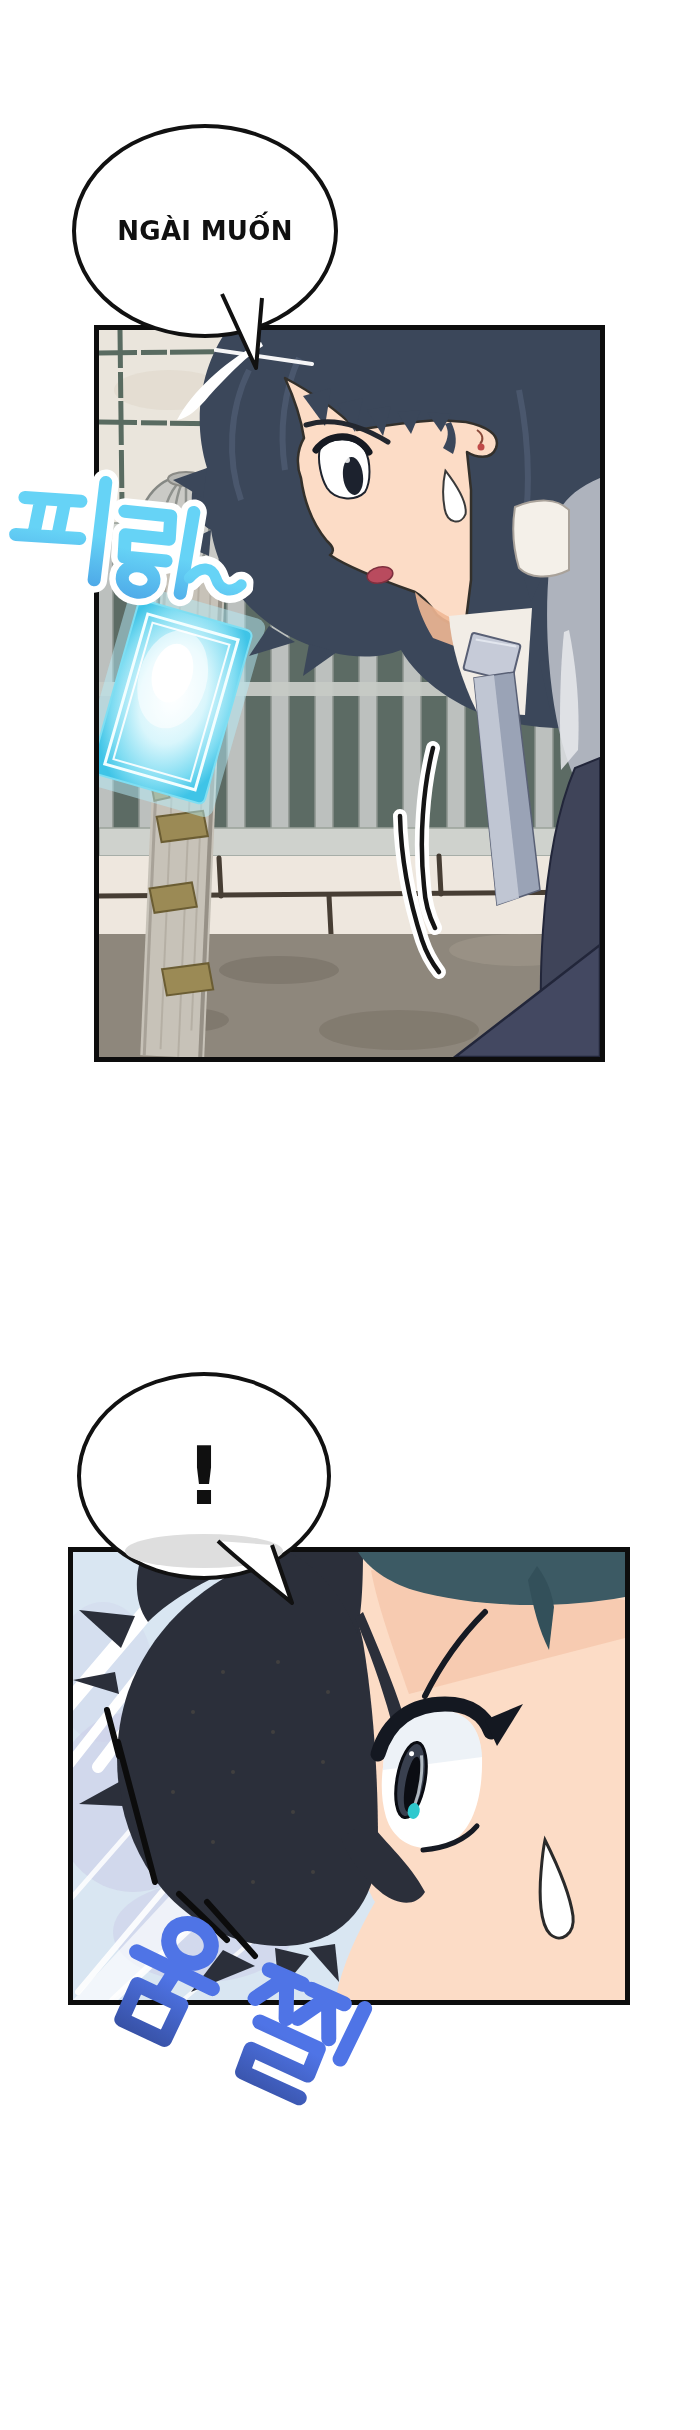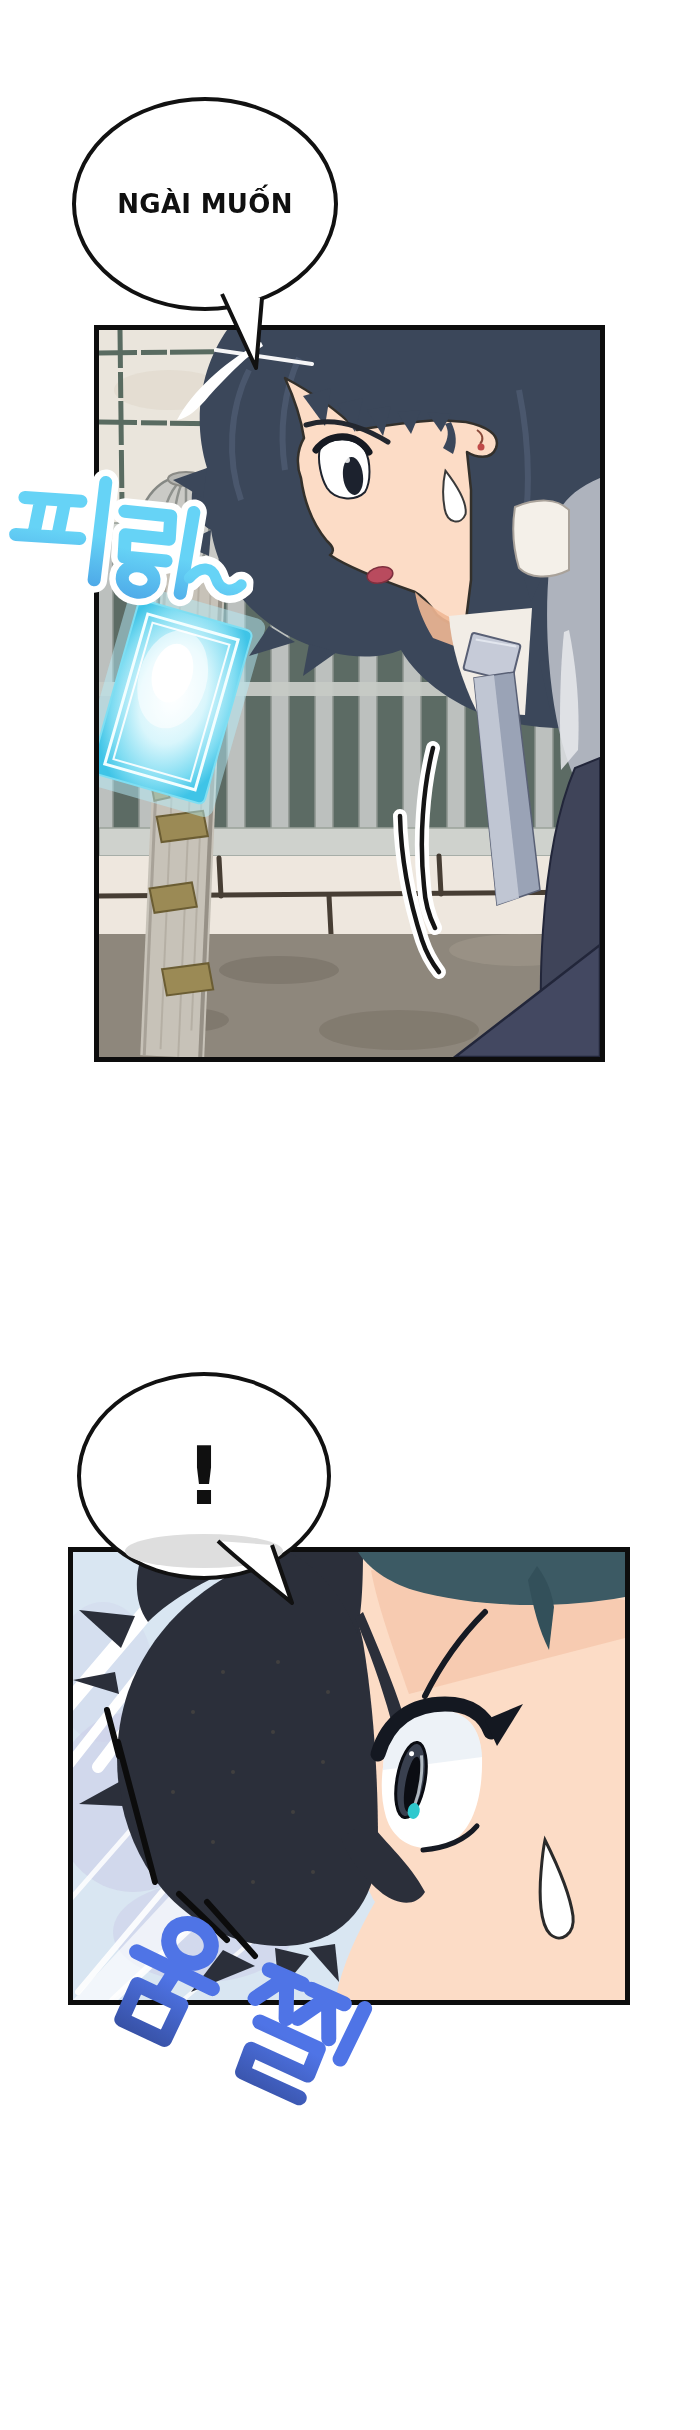--- a/index.html
+++ b/index.html
@@ -200,21 +200,21 @@
             <path d="M301,486 C302,528 310,570 323,610 C327,622 333,633 340,642"></path>
           </g>
         </g>
 
         <path fill="#ffffff" d="M162,12 C128,30 94,60 78,90 C90,88 100,78 110,66 C130,44 148,26 164,16 Z"></path>
         <path d="M117,20 L213,34" stroke="#ffffff" stroke-width="4" stroke-linecap="round" opacity="0.95"></path>
       </g>
     </svg>
   </div>
 
-  <div class="bubble" style="left:72px;top:97px;width:258px;height:206px;">
+  <div class="bubble" style="left:72px;top:124px;width:258px;height:206px;">
     <div class="bline">NGÀI MUỐN</div>
   </div>
   <svg class="tail" style="left:206px;top:288px;" width="70" height="88" viewBox="0 0 70 88">
     <path d="M16,6 L50,80 L56,10" fill="#ffffff" stroke="#111111" stroke-width="4" stroke-linejoin="round"></path>
   </svg>
 
   <div class="sfx" style="left:4px;top:466px;width:252px;height:152px;transform:rotate(4deg);">
     <span class="sr-only">피링~</span>
     <svg width="252" height="152" viewBox="0 0 252 152">
       <defs>

